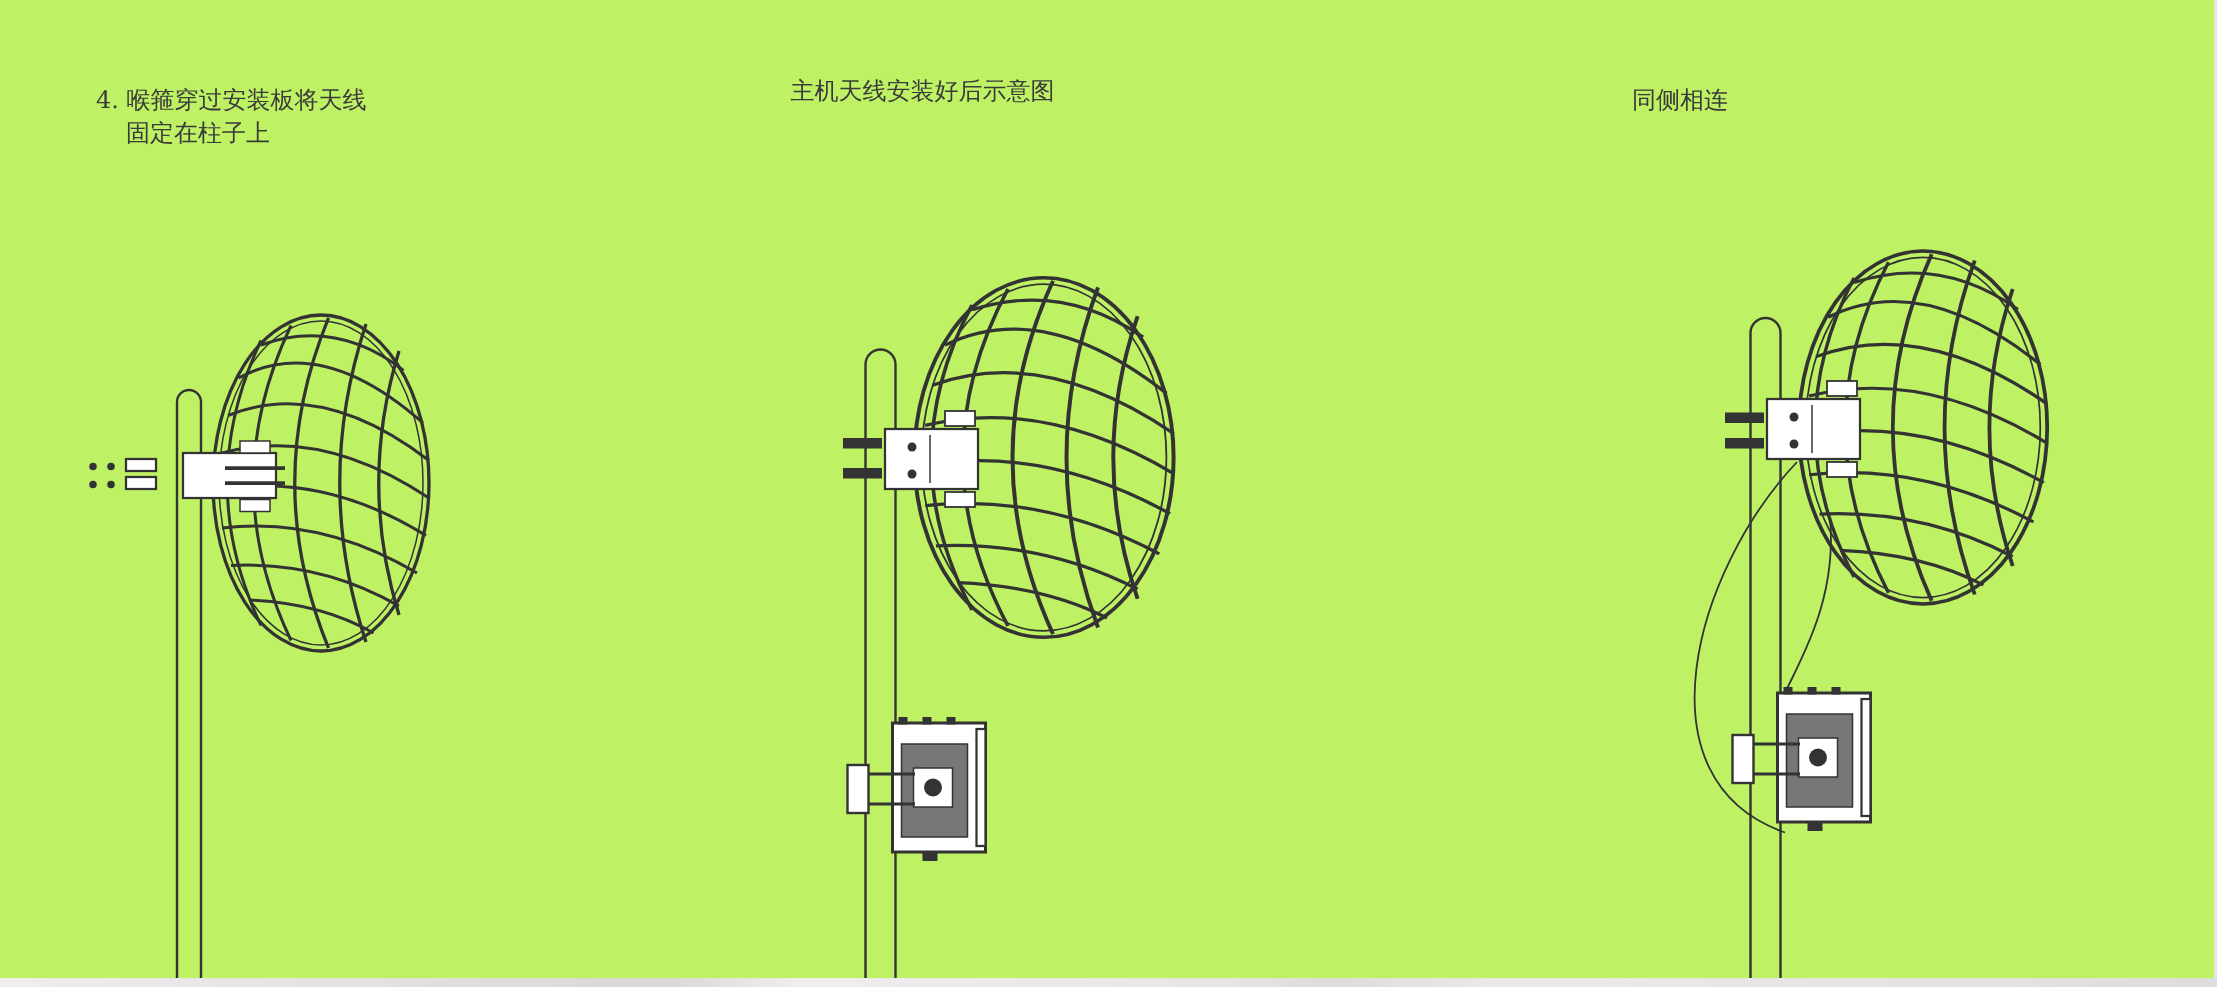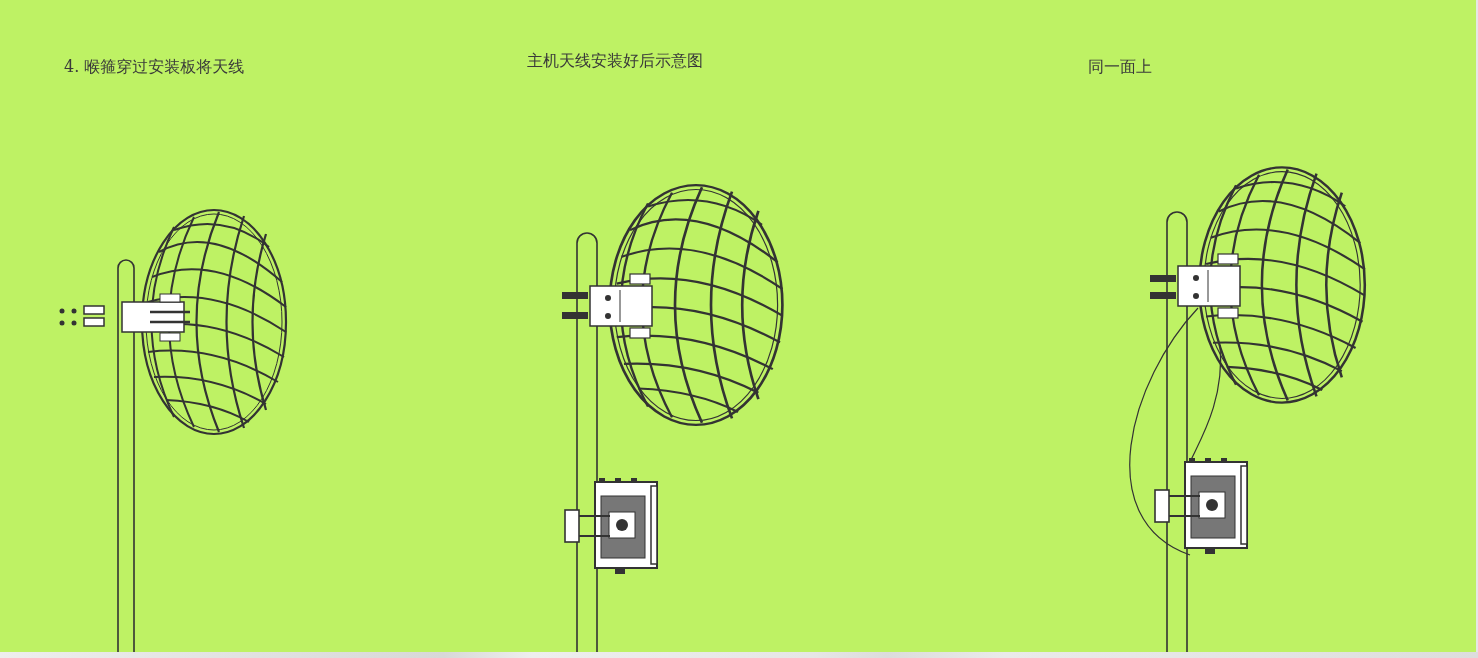--- a/index.html
+++ b/index.html
@@ -26,28 +26,29 @@
     svg.draw { position: absolute; left: 0; top: 0; }
     .stroke { fill: none; stroke: #333; }
   </style>
 </head>
 <body>
 
 <div class="page">
 
   <div class="caption step4">
     <span class="line">4. 喉箍穿过安装板将天线</span>
+    <span class="line indent">固定在柱子上</span>
   </div>
 
   <div class="caption center-title">
     <span class="line">主机天线安装好后示意图</span>
   </div>
 
   <div class="caption step5">
-    <span class="line">同一面上</span>
+    <span class="line">同侧相连</span>
   </div>
 
   <svg class="draw" width="1478" height="658" viewBox="0 0 1478 658">
     <defs>
       <g id="dishgrid">
 
         <ellipse cx="0" cy="0" rx="72" ry="112" fill="none" stroke="#333" stroke-width="2.2"></ellipse>
         <ellipse cx="0" cy="0" rx="68" ry="108" fill="none" stroke="#333" stroke-width="1"></ellipse>
         <path d="M -40 -95 Q -85 0 -40 95" fill="none" stroke="#333" stroke-width="2"></path>
         <path d="M -20 -105 Q -70 0 -20 105" fill="none" stroke="#333" stroke-width="2"></path>

